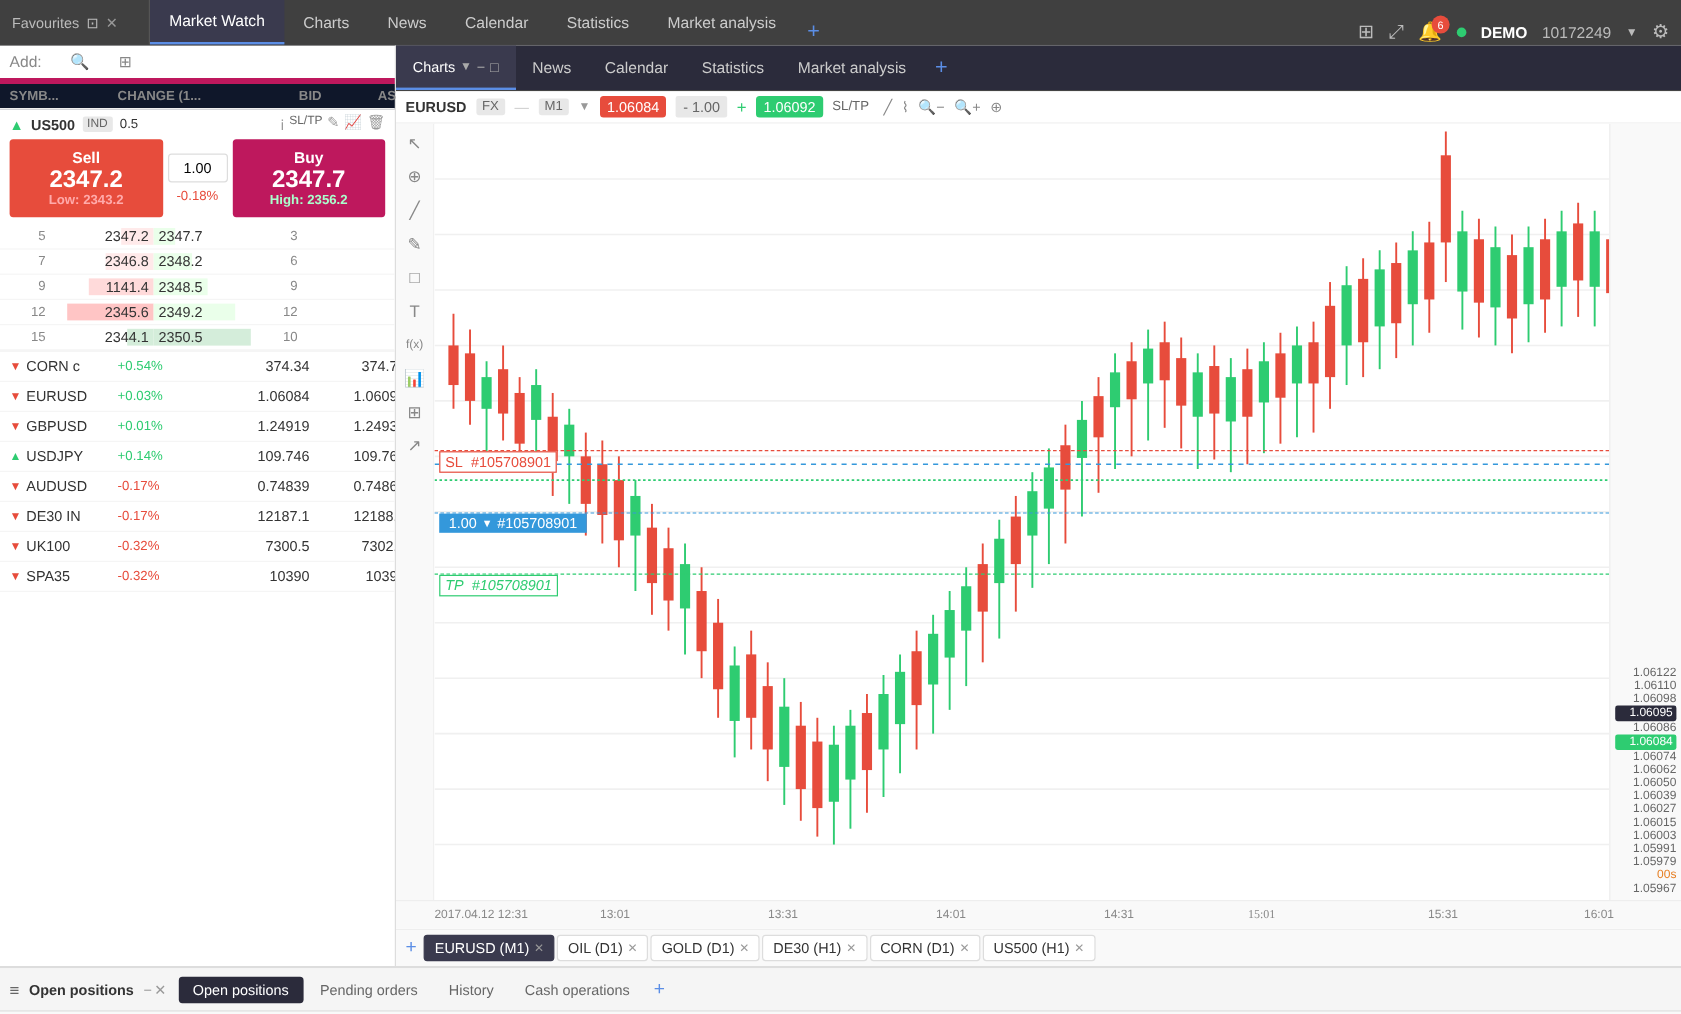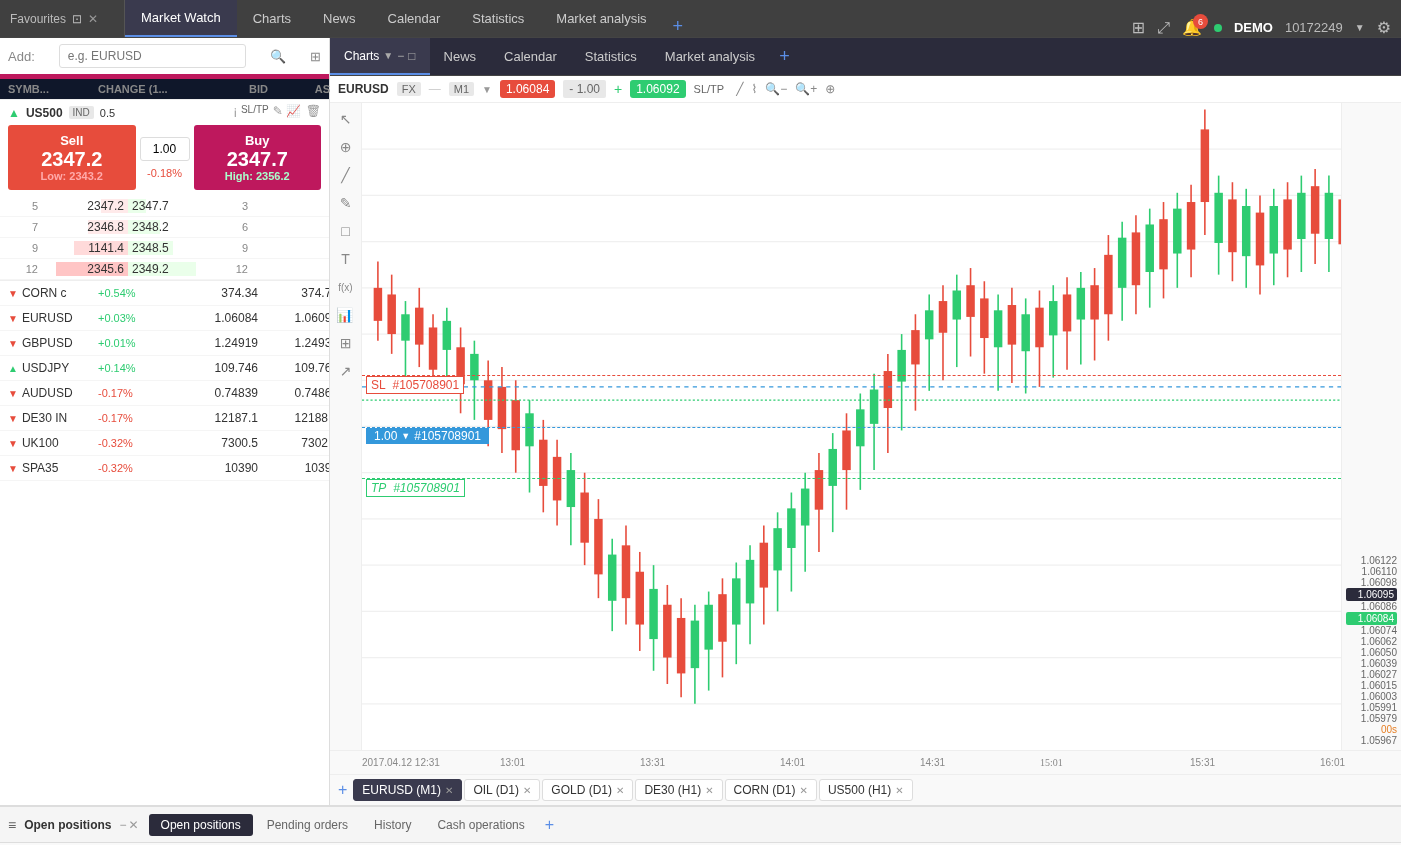--- a/index.html
+++ b/index.html
@@ -184,21 +184,20 @@
     <span class="dropdown-arrow">▼</span>
     <button class="icon-btn">⚙</button>
   </div>
 </div>
 
 <div class="main-layout">
 
   <div class="left-panel">
     <div class="search-bar">
       <span>Add:</span>
-      <input class="search-input" type="text" placeholder="e.g. EURUSD" style="">
       <span style="color:#888;">🔍</span>
       <span class="grid-icon">⊞</span>
     </div>
 
     <div class="market-table-header">
       <span>SYMB...</span>
       <span>CHANGE (1...</span>
       <span style="text-align:right;">BID</span>
       <span style="text-align:right;">ASK</span>
     </div>
@@ -276,20 +275,32 @@
           <span class="spread-num bar-text">12</span>
           <div class="bid-bar-cell">
             <div class="bid-bar" style="width:80%;background:#ffc5c5;"></div>
             <span class="bar-text">2345.6</span>
           </div>
           <div class="ask-bar-cell">
             <div class="ask-bar" style="width:75%;"></div>
             <span class="bar-text">2349.2</span>
           </div>
           <span class="spread-num bar-text">12</span>
+        </div>
+        <div class="spread-row">
+          <span class="spread-num bar-text">15</span>
+          <div class="bid-bar-cell">
+            <div class="bid-bar" style="width:25%;background:#d4edda;"></div>
+            <span class="bar-text">2344.1</span>
+          </div>
+          <div class="ask-bar-cell">
+            <div class="ask-bar" style="width:90%;background:#d4edda;"></div>
+            <span class="bar-text">2350.5</span>
+          </div>
+          <span class="spread-num bar-text">10</span>
         </div>
       </div>
     </div>
 
     <div style="overflow-y:auto;flex:1;">
 
       <div class="instrument-row">
         <span class="inst-name">
             <span class="inst-arrow-down">▼</span>
             <span>CORN c</span>

